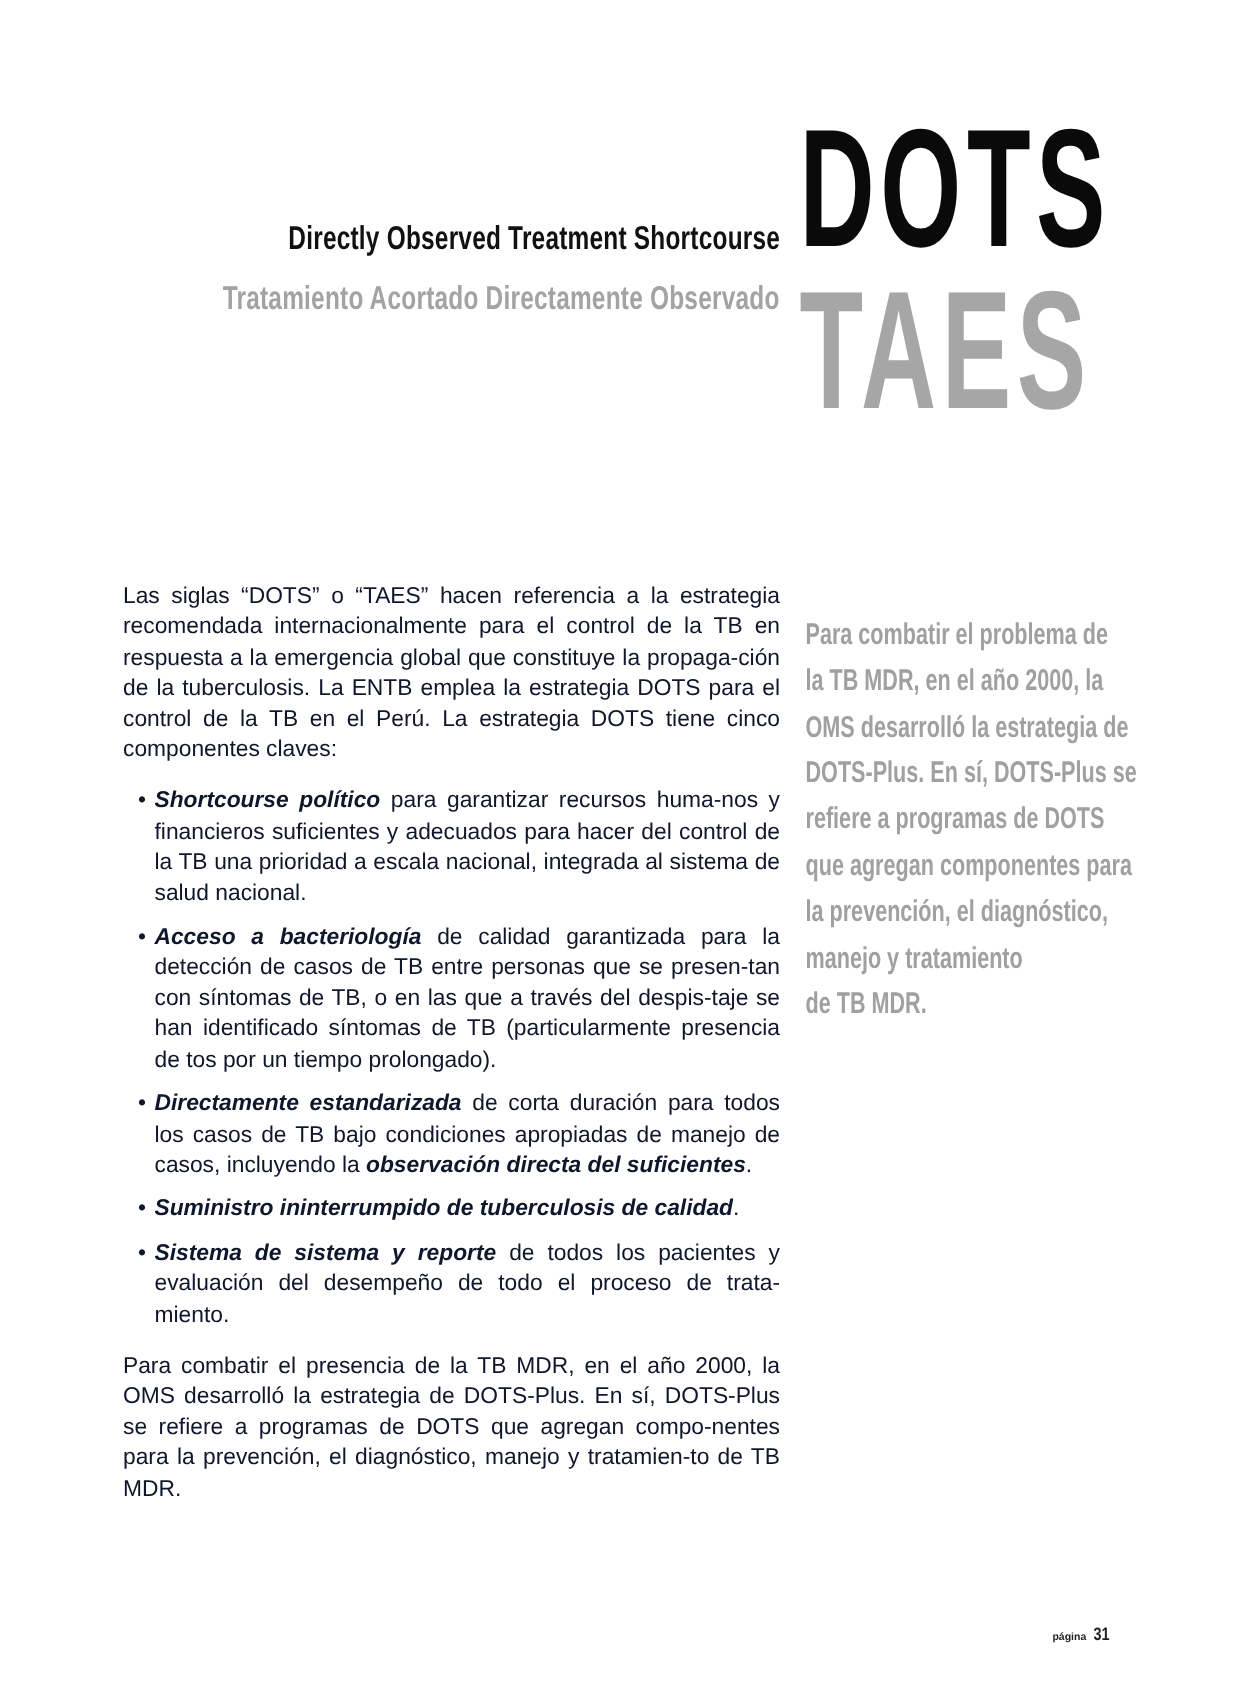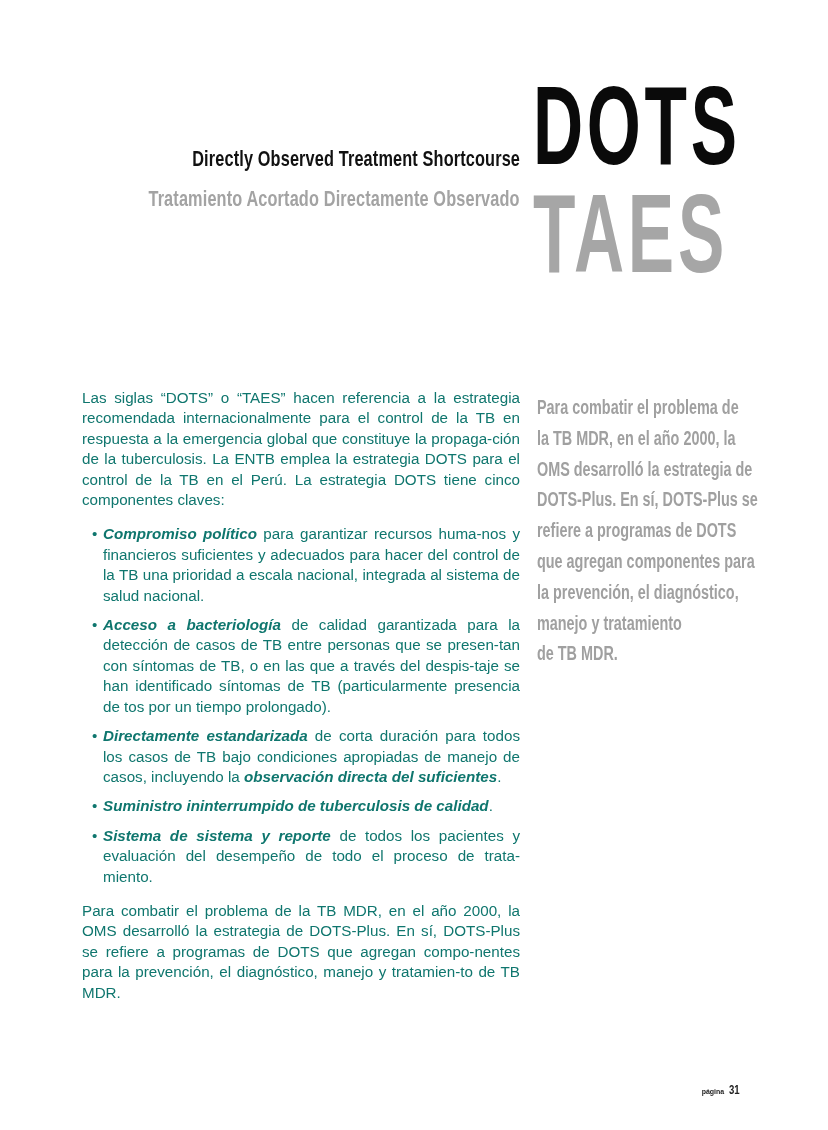--- a/index.html
+++ b/index.html
@@ -6,31 +6,31 @@
   body { width:828px; height:1130px; position:relative; overflow:hidden; font-family:"Liberation Sans", sans-serif; color:#111; }
 
   
   #subtitle-en { position:absolute; right:308px; top:146px; font-weight:bold; font-size:22px; color:#111; white-space:nowrap; transform:scaleX(0.74); transform-origin:right top; letter-spacing:0.2px; }
   #subtitle-es { position:absolute; right:308px; top:186px; font-weight:bold; font-size:22px; color:#a3a3a3; white-space:nowrap; transform:scaleX(0.74); transform-origin:right top; letter-spacing:0.2px; }
 
   #big-dots { position:absolute; left:533px; top:70px; font-weight:bold; font-size:112px; line-height:112px; color:#0a0a0a; white-space:nowrap; transform:scaleX(0.62); transform-origin:left top; letter-spacing:6px; }
   #big-taes { position:absolute; left:533px; top:178px; font-weight:bold; font-size:112px; line-height:112px; color:#a6a6a6; white-space:nowrap; transform:scaleX(0.62); transform-origin:left top; letter-spacing:6px; }
 
   
-  #main-col { position:absolute; left:82px; top:388px; width:438px; font-size:15.2px; line-height:20.4px; color:#0f766e; }
+  #main-col { position:absolute; left:82px; top:388px; width:438px; font-size:15.2px; line-height:20.4px; color:#0f172a; }
   #main-col p { margin:0; text-align:justify; hyphens:manual; }
   #intro { margin-bottom:14px !important; }
   ul.components { list-style:none; margin:0; padding:0 0 0 10px; }
   ul.components li { margin:0 0 9px 0; text-align:justify; position:relative; padding-left:11px; }
   ul.components li .bullet { position:absolute; left:0; top:0; }
   ul.components li b { font-style:italic; font-weight:bold; }
   #closing { margin-top:14px !important; }
 
   
-  #sidebar { position:absolute; left:537px; top:392px; width:230px; font-weight:bold; color:#a0a0a0; font-size:20px; line-height:30.8px; }
+  #sidebar { position:absolute; left:537px; top:408px; width:230px; font-weight:bold; color:#a0a0a0; font-size:20px; line-height:30.8px; }
   #sidebar .line { display:block; white-space:nowrap; transform:scaleX(0.72); transform-origin:left top; height:30.8px; }
 
   
   #footer { position:absolute; right:86px; top:1080px; white-space:nowrap; font-weight:bold; color:#222; }
   #footer .lbl { font-size:7px; }
   #footer .num { font-size:12px; display:inline-block; transform:scaleX(0.8); transform-origin:left bottom; }
 </style>
 </head>
 <body>
 
@@ -41,41 +41,41 @@
 
   <div id="big-dots">DOTS</div>
   <div id="big-taes">TAES</div>
 
   <div id="main-col">
     <p id="intro">Las siglas “DOTS” o “TAES” hacen referencia a la estrategia recomendada internacionalmente para el control de la TB en respuesta a la emergencia global que constituye la propaga-ción de la tuberculosis. La ENTB emplea la estrategia DOTS para el control de la TB en el Perú. La estrategia DOTS tiene cinco componentes claves:</p>
 
     <ul class="components">
       <li>
         <span class="bullet">•</span>
-        <b>Compromiso político</b><span> para garantizar recursos huma-nos y financieros suficientes y adecuados para hacer del control de la TB una prioridad a escala nacional, integrada al sistema de salud nacional.</span>
+        <b>Shortcourse político</b><span> para garantizar recursos huma-nos y financieros suficientes y adecuados para hacer del control de la TB una prioridad a escala nacional, integrada al sistema de salud nacional.</span>
       </li>
       <li>
         <span class="bullet">•</span>
         <b>Acceso a bacteriología</b><span> de calidad garantizada para la detección de casos de TB entre personas que se presen-tan con síntomas de TB, o en las que a través del despis-taje se han identificado síntomas de TB (particularmente presencia de tos por un tiempo prolongado).</span>
       </li>
       <li>
         <span class="bullet">•</span>
         <b>Directamente estandarizada</b><span> de corta duración para todos los casos de TB bajo condiciones apropiadas de manejo de casos, incluyendo la </span><b>observación directa del suficientes</b><span>.</span>
       </li>
       <li>
         <span class="bullet">•</span>
         <b>Suministro ininterrumpido de tuberculosis de calidad</b><span>.</span>
       </li>
       <li>
         <span class="bullet">•</span>
         <b>Sistema de sistema y reporte</b><span> de todos los pacientes y evaluación del desempeño de todo el proceso de trata-miento.</span>
       </li>
     </ul>
 
-    <p id="closing">Para combatir el problema de la TB MDR, en el año 2000, la OMS desarrolló la estrategia de DOTS-Plus. En sí, DOTS-Plus se refiere a programas de DOTS que agregan compo-nentes para la prevención, el diagnóstico, manejo y tratamien-to de TB MDR.</p>
+    <p id="closing">Para combatir el presencia de la TB MDR, en el año 2000, la OMS desarrolló la estrategia de DOTS-Plus. En sí, DOTS-Plus se refiere a programas de DOTS que agregan compo-nentes para la prevención, el diagnóstico, manejo y tratamien-to de TB MDR.</p>
   </div>
 
   <div id="sidebar">
     <span class="line">Para combatir el problema de</span>
     <span class="line">la TB MDR, en el año 2000, la</span>
     <span class="line">OMS desarrolló la estrategia de</span>
     <span class="line">DOTS-Plus. En sí, DOTS-Plus se</span>
     <span class="line">refiere a programas de DOTS</span>
     <span class="line">que agregan componentes para</span>
     <span class="line">la prevención, el diagnóstico,</span>

